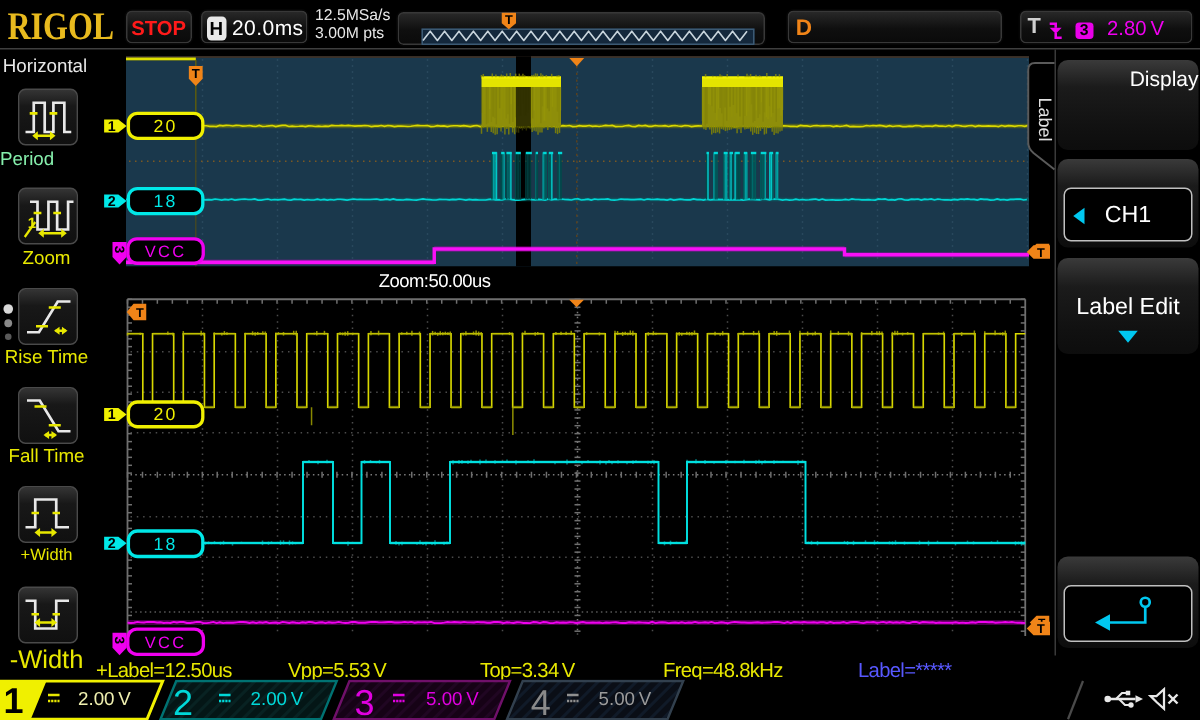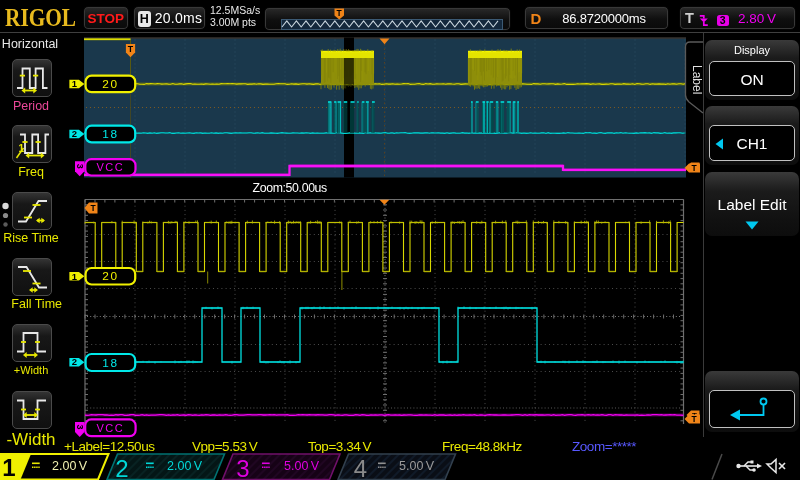--- a/index.html
+++ b/index.html
@@ -1,17 +1,17 @@
 <!DOCTYPE html>
 <html><head><meta charset="utf-8"><style>
 *{margin:0;padding:0;box-sizing:border-box}
 body{width:800px;height:480px;background:#000;overflow:hidden;font-family:"Liberation Sans", sans-serif}
 .blk{position:absolute;background:linear-gradient(#2a2a2a,#0f0f0f 55%,#0a0a0a);border:1px solid #050505;border-radius:5px;box-shadow:inset 0 0 0 1px #383838}
 .grp{position:absolute;width:94px;border-radius:7px;background:linear-gradient(#3a3a3a,#1b1b1b 30%,#111 75%,#0d0d0d)}
-.ghead{position:absolute;left:0;top:5px;width:100%;text-align:center;color:#fff;font-size:11px}
+.ghead{position:absolute;left:0;top:5px;width:100%;text-align:right;color:#fff;font-size:14px}
 .gbox{position:absolute;left:4px;right:4px;background:#000;border:1.5px solid #c0c0c0;border-radius:5px;color:#fff;font-size:15.5px;text-align:center}
 .meas{position:absolute;top:3.5px;color:#e8e800;font-size:13.5px;letter-spacing:-0.45px}
 </style></head>
 <body>
 <div style="position:relative;width:800px;height:480px">
 <svg width="800" height="480" viewBox="0 0 800 480" style="position:absolute;left:0;top:0">
       <rect x="84" y="37.5" width="602" height="140.0" fill="#1a384c"></rect>
       <line x1="84" y1="38.0" x2="686" y2="38.0" stroke="#463020" stroke-width="1"></line>
       <rect x="344" y="37.5" width="10" height="140.0" fill="#000000"></rect>
       <line x1="135" y1="39.5" x2="135" y2="175.5" stroke="#2e4d63" stroke-width="1" stroke-dasharray="1 3"></line>
@@ -985,21 +985,20 @@
 <div style="position:absolute;left:210px;top:3.5px;color:#e8e8e8;font-size:10.5px;line-height:12px">12.5MSa/s<br>3.00M pts</div>
 <div class="blk" style="left:264px;top:6.5px;width:247px;height:24px"></div>
 <div style="position:absolute;left:280.5px;top:18.5px;width:222px;height:11px;background:#14283c;border:1px solid #3c5a74;box-sizing:border-box"></div>
 <svg style="position:absolute;left:0;top:0" width="520" height="33">
 <path d="M282.0,27 L286.8,20.8 L291.6,27 L296.4,20.8 L301.2,27 L306.0,20.8 L310.8,27 L315.6,20.8 L320.4,27 L325.2,20.8 L330.0,27 L334.8,20.8 L339.6,27 L344.4,20.8 L349.2,27 L354.0,20.8 L358.8,27 L363.6,20.8 L368.4,27 L373.2,20.8 L378.0,27 L382.8,20.8 L387.6,27 L392.4,20.8 L397.2,27 L402.0,20.8 L406.8,27 L411.6,20.8 L416.4,27 L421.2,20.8 L426.0,27 L430.8,20.8 L435.6,27 L440.4,20.8 L445.2,27 L450.0,20.8 L454.8,27 L459.6,20.8 L464.4,27 L469.2,20.8 L474.0,27 L478.8,20.8 L483.6,27 L488.4,20.8 L493.2,27 L498.0,20.8" stroke="#c8d4dc" stroke-width="1.1" fill="none" stroke-linejoin="round"></path>
 <polygon points="334.5,8.5 344,8.5 344,15.5 339.2,19.5 334.5,15.5" fill="#f08418"></polygon>
 <text x="339.2" y="16" fill="#000" font-size="8.5" font-weight="bold" text-anchor="middle" font-family="&quot;Liberation Sans&quot;, sans-serif">T</text>
 </svg>
 <div class="blk" style="left:523.5px;top:6px;width:145px;height:23.5px">
   <span style="position:absolute;left:6px;top:0;color:#f08418;font-weight:bold;font-size:15px;line-height:23.5px">D</span>
-  <div style="position:absolute;left:20px;top:0;right:4px;text-align:center;color:#fff;font-size:13px;letter-spacing:-0.2px;line-height:23.5px">86.8720000ms</div>
 </div>
 <div class="blk" style="left:679px;top:6px;width:117px;height:23.5px">
   <span style="position:absolute;left:5px;top:0;color:#d0d0d0;font-weight:bold;font-size:14.5px;line-height:23.5px">T</span>
   <svg style="position:absolute;left:19px;top:6.5px" width="18" height="18">
           <path d="M0.8,1.8 H4.8 V4.5" stroke="#f000f0" stroke-width="1.7" fill="none"></path>
           <polygon points="0.8,4.5 8.8,4.5 4.8,8.5" fill="#f000f0"></polygon>
           <path d="M4.8,8 V11.2 H8.8" stroke="#f000f0" stroke-width="1.7" fill="none"></path>
         </svg>
   <div style="position:absolute;left:37px;top:7.5px;width:11.5px;height:11.5px;background:#e800e8;border-radius:2.5px;color:#000;font-weight:bold;font-size:10.5px;text-align:center;line-height:11.5px">3</div>
   <div style="position:absolute;left:58px;top:0;right:6px;color:#f000f0;font-size:13.5px;line-height:23.5px">2.80 V</div>
@@ -1010,50 +1009,50 @@
 <div style="position:absolute;left:0;top:33px;width:60px;height:420px">
       <div style="position:absolute;left:0;top:4px;width:60px;text-align:center;color:#e8e8e8;font-size:12.5px">Horizontal</div>
       <div style="position:absolute;left:12px;top:26.0px;width:40px;height:38px;border-radius:5px;border:1px solid #4a4a4a;background:linear-gradient(#343434,#181818 30%,#101010)"><svg width="40" height="38" viewBox="0 0 40 38">
 <path d="M4,28 H9.5 V8.5 H16.8 V28 H22.6 V8.5 H29.9 V28 H34.5" stroke="#e8e8e8" stroke-width="1.8" fill="none"></path>
 <line x1="6.8" y1="15.6" x2="12" y2="15.6" stroke="#e8e800" stroke-width="1.8"></line>
 <line x1="20" y1="15.6" x2="25.2" y2="15.6" stroke="#e8e800" stroke-width="1.8"></line>
 <line x1="11" y1="30.5" x2="21.5" y2="30.5" stroke="#e8e800" stroke-width="1.8"></line>
 <path d="M12.2,27.5 L8.5,30.5 L12.2,33.5 Z" fill="#e8e800"></path>
           <path d="M20.3,27.5 L24,30.5 L20.3,33.5 Z" fill="#e8e800"></path>
 </svg></div>
-      <div style="position:absolute;left:0;top:65.5px;width:62px;text-align:center;color:#ec4899;font-size:12.5px">Period</div>
+      <div style="position:absolute;left:0;top:65.5px;width:62px;color:#86efac;font-size:12.5px">Period</div>
       <div style="position:absolute;left:12px;top:92.3px;width:40px;height:38px;border-radius:5px;border:1px solid #4a4a4a;background:linear-gradient(#343434,#181818 30%,#101010)"><svg width="40" height="38" viewBox="0 0 40 38">
 <path d="M7,8.5 H12 V27 H19.3 V8.5 H25.1 V27 H32.4 V8.5 H36" stroke="#e8e8e8" stroke-width="1.8" fill="none"></path>
 <line x1="9.4" y1="16" x2="14.6" y2="16" stroke="#e8e800" stroke-width="1.8"></line>
 <line x1="22.5" y1="16" x2="27.7" y2="16" stroke="#e8e800" stroke-width="1.8"></line>
 <text x="5.5" y="26" fill="#e8e800" font-size="10" font-weight="bold" font-family="&quot;Liberation Sans&quot;, sans-serif">1</text>
 <line x1="3.5" y1="32" x2="10.5" y2="22" stroke="#e8e800" stroke-width="1.5"></line>
 <line x1="15" y1="29.5" x2="29" y2="29.5" stroke="#e8e800" stroke-width="1.8"></line>
 <path d="M16.2,26.5 L12.5,29.5 L16.2,32.5 Z" fill="#e8e800"></path>
           <path d="M27.8,26.5 L31.5,29.5 L27.8,32.5 Z" fill="#e8e800"></path>
 </svg></div>
-      <div style="position:absolute;left:0;top:131.8px;width:62px;text-align:center;color:#e8e800;font-size:12.5px">Freq</div>
+      <div style="position:absolute;left:0;top:131.8px;width:62px;text-align:center;color:#e8e800;font-size:12.5px">Zoom</div>
       <div style="position:absolute;left:12px;top:158.6px;width:40px;height:38px;border-radius:5px;border:1px solid #4a4a4a;background:linear-gradient(#343434,#181818 30%,#101010)"><svg width="40" height="38" viewBox="0 0 40 38">
 <path d="M5,28.5 H13 L25.5,8 H34" stroke="#e8e8e8" stroke-width="1.8" fill="none"></path>
 <line x1="11" y1="24.5" x2="19" y2="24.5" stroke="#e8e800" stroke-width="1.8"></line>
 <line x1="19.5" y1="12" x2="27.5" y2="12" stroke="#e8e800" stroke-width="1.8"></line>
 <line x1="24" y1="27.5" x2="31" y2="27.5" stroke="#e8e800" stroke-width="1.8"></line>
 <path d="M26.7,24.8 L23,27.5 L26.7,30.2 Z" fill="#e8e800"></path>
           <path d="M28.3,24.8 L32,27.5 L28.3,30.2 Z" fill="#e8e800"></path>
 </svg></div>
       <div style="position:absolute;left:0;top:198.1px;width:62px;text-align:center;color:#e8e800;font-size:12.5px">Rise Time</div>
       <div style="position:absolute;left:12px;top:224.89999999999998px;width:40px;height:38px;border-radius:5px;border:1px solid #4a4a4a;background:linear-gradient(#343434,#181818 30%,#101010)"><svg width="40" height="38" viewBox="0 0 40 38">
 <path d="M5,8 H13.5 L26,28.5 H34" stroke="#e8e8e8" stroke-width="1.8" fill="none"></path>
 <line x1="10" y1="12" x2="18" y2="12" stroke="#e8e800" stroke-width="1.8"></line>
 <line x1="19.5" y1="24.5" x2="27.5" y2="24.5" stroke="#e8e800" stroke-width="1.8"></line>
 <line x1="17" y1="31" x2="24" y2="31" stroke="#e8e800" stroke-width="1.8"></line>
 <path d="M19.7,28.3 L16,31 L19.7,33.7 Z" fill="#e8e800"></path>
           <path d="M21.3,28.3 L25,31 L21.3,33.7 Z" fill="#e8e800"></path>
 </svg></div>
-      <div style="position:absolute;left:0;top:264.4px;width:62px;text-align:right;color:#e8e800;font-size:12.5px">Fall Time</div>
+      <div style="position:absolute;left:0;top:264.4px;width:62px;text-align:center;color:#e8e800;font-size:12.5px">Fall Time</div>
       <div style="position:absolute;left:12px;top:291.2px;width:40px;height:38px;border-radius:5px;border:1px solid #4a4a4a;background:linear-gradient(#343434,#181818 30%,#101010)"><svg width="40" height="38" viewBox="0 0 40 38">
 <path d="M4,26.5 H10.5 V8 H24.5 V26.5 H33" stroke="#e8e8e8" stroke-width="1.8" fill="none"></path>
 <line x1="8" y1="17" x2="13" y2="17" stroke="#e8e800" stroke-width="1.8"></line>
 <line x1="22" y1="17" x2="27" y2="17" stroke="#e8e800" stroke-width="1.8"></line>
 <line x1="12.5" y1="30" x2="22.5" y2="30" stroke="#e8e800" stroke-width="1.8"></line>
 <path d="M13.7,27 L10,30 L13.7,33 Z" fill="#e8e800"></path>
           <path d="M21.3,27 L25,30 L21.3,33 Z" fill="#e8e800"></path>
 </svg></div>
       <div style="position:absolute;left:0;top:330.7px;width:62px;text-align:center;color:#e8e800;font-size:11px">+Width</div>
       <div style="position:absolute;left:12px;top:357.5px;width:40px;height:38px;border-radius:5px;border:1px solid #4a4a4a;background:linear-gradient(#343434,#181818 30%,#101010)"><svg width="40" height="38" viewBox="0 0 40 38">
@@ -1084,21 +1083,20 @@
         <polygon points="0.5,7 5,2.5 16,2.5 16,11.5 5,11.5" fill="#f08418"></polygon>
         <text x="10" y="10" fill="#000" font-size="8.5" font-weight="bold" text-anchor="middle" font-family="&quot;Liberation Sans&quot;, sans-serif">T</text>
       </svg>
 <svg style="position:absolute;left:0;top:379px" width="18" height="14">
         <polygon points="0.5,7 5,2.5 16,2.5 16,11.5 5,11.5" fill="#f08418"></polygon>
         <text x="10" y="10" fill="#000" font-size="8.5" font-weight="bold" text-anchor="middle" font-family="&quot;Liberation Sans&quot;, sans-serif">T</text>
       </svg>
 
 <div class="grp" style="left:21px;top:7px;height:60px">
  <div class="ghead" style="top:4px">Display</div>
- <div class="gbox" style="top:21px;height:35px;line-height:35px">ON</div>
 </div>
 <div class="grp" style="left:21px;top:73px;height:59px">
  <div class="gbox" style="top:19px;height:36px;line-height:36px">CH1<svg style="position:absolute;left:5px;top:12px" width="10" height="12">
             <polygon points="8,0.5 8,11.5 0.5,6" fill="#00c8f0"></polygon>
           </svg></div>
 </div>
 <div class="grp" style="left:21px;top:139px;height:64px">
  <div style="position:absolute;left:0;top:24px;width:100%;text-align:center;color:#fff;font-size:15.5px">Label Edit</div>
  <div style="position:absolute;left:0;top:44px;width:100%;text-align:center"><svg width="14" height="9">
             <polygon points="0.5,0.5 13.5,0.5 7,8.5" fill="#00c8f0"></polygon>
@@ -1111,23 +1109,23 @@
             <path d="M41.5,13.5 V24 H17" stroke="#00c8f0" stroke-width="1.8" fill="none"></path>
             <polygon points="18,18.5 8,24 18,29.5" fill="#00c8f0"></polygon>
           </svg>
         </div>
 </div>
 </div>
 
 <div style="position:absolute;left:0;top:435px;width:800px;height:18px">
 <span class="meas" style="left:64px">+Label=12.50us</span>
 <span class="meas" style="left:192px">Vpp=5.53 V</span>
-<span class="meas" style="left:308px">Top=3.34 V</span>
+<span class="meas" style="left:320px">Top=3.34 V</span>
 <span class="meas" style="left:442px">Freq=48.8kHz</span>
-<span class="meas" style="left:572px;color:#5858ff">Zoom=*****</span>
+<span class="meas" style="left:572px;color:#5858ff">Label=*****</span>
 </div>
 <div style="position:absolute;left:0;top:453px;width:800px;height:27px;background:#000">
 <svg style="position:absolute;left:0;top:0" width="800" height="27">
 <defs>
 <pattern id="h2" width="6" height="6" patternUnits="userSpaceOnUse" patternTransform="rotate(45)">
             <rect width="6" height="6" fill="#041616"></rect>
             <rect width="2" height="6" fill="#082222"></rect>
           </pattern>
 <pattern id="h3" width="6" height="6" patternUnits="userSpaceOnUse" patternTransform="rotate(45)">
             <rect width="6" height="6" fill="#160216"></rect>

